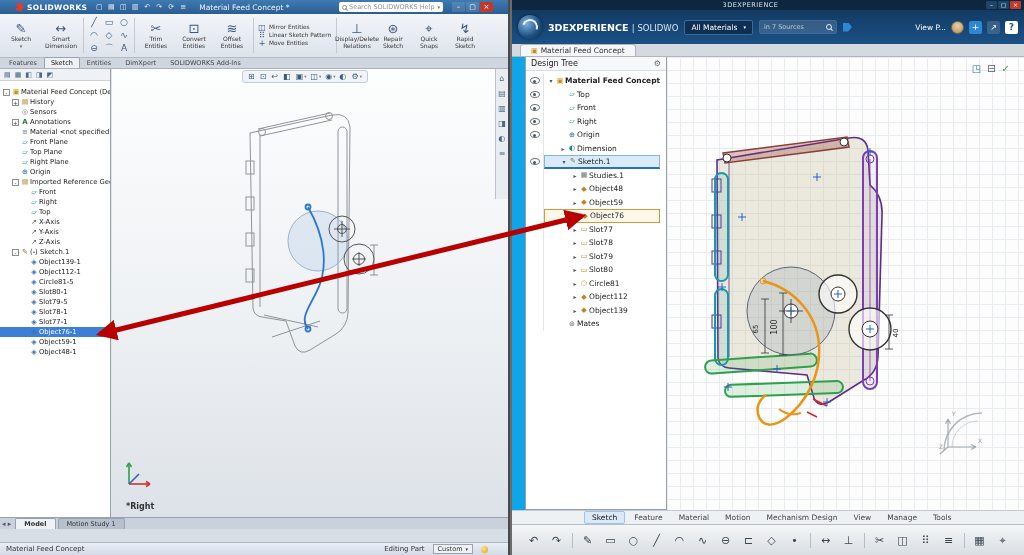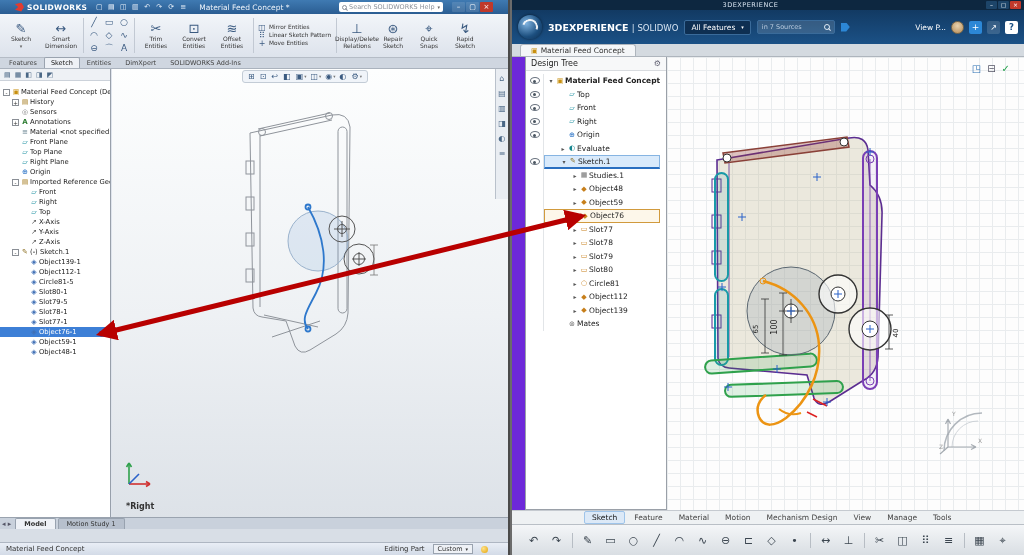--- a/index.html
+++ b/index.html
@@ -106,21 +106,21 @@
   .dx-right{margin-left:auto;display:flex;align-items:center;gap:5px;font-size:7.5px}
   .avatar{width:13px;height:13px;border-radius:50%;background:radial-gradient(circle at 50% 35%,#e8d3b0,#b58a54);border:1px solid #7e6a4a}
   .tile{width:13px;height:13px;border-radius:2px;text-align:center;line-height:13px;font-size:9px}
   .tile.add{background:#2c87d6;color:#fff}
   .tile.share{background:rgba(255,255,255,.15);color:#fff;font-size:8px}
   .tile.help{background:#fff;color:#1b5186;font-weight:bold;font-size:8.5px}
   .dx-tabrow{height:13px;background:#d4dae0;border-bottom:1px solid #aeb5bd;display:flex;align-items:flex-end;padding:0 8px;font-size:7.5px;color:#333}
   .dx-tab{background:#f4f6f8;border:1px solid #aeb5bd;border-bottom:none;border-radius:3px 3px 0 0;padding:1px 10px;display:flex;gap:3px;align-items:center}
   .dx-tab .ti{color:#c89010;font-size:7px}
 
-  .dx-main{position:absolute;top:57px;left:0;right:0;bottom:45px;background:#6d28d9}
+  .dx-main{position:absolute;top:57px;left:0;right:0;bottom:45px;background:#0ea5e9}
   .dx-panel{position:absolute;left:13px;top:0;bottom:0;width:142px;background:#fff;border:1px solid #9aa0a8;border-top:none}
   .dx-panel-hd{height:14px;display:flex;align-items:center;font-size:8px;color:#222;padding:0 5px;border-bottom:1px solid #d8dbdf;background:#f7f8f9}
   .dx-panel-hd .gear{margin-left:auto;color:#667;font-size:8px}
   .dx-tree{padding-top:3px}
   .dx-row{display:flex;align-items:center;height:13.5px;font-size:7.5px;color:#222;white-space:nowrap}
   .dx-row .eye-cell{width:18px;flex:none;display:flex;justify-content:center;border-right:1px solid #e2e5e8;align-self:stretch;align-items:center}
   .eye{width:10px;height:7px;border:1px solid #6b7480;border-radius:50%;position:relative;background:#fff}
   .eye::after{content:"";position:absolute;width:3px;height:3px;border-radius:50%;background:#4a5560;left:2.5px;top:1.5px}
   .dx-row .lbl-wrap{display:flex;align-items:center;padding-left:calc(3px + var(--lvl,0)*12px);flex:1;height:100%}
   .dx-exp{width:8px;font-size:6px;color:#555;text-align:center;flex:none}
@@ -590,21 +590,21 @@
         </div>
     </div>
 
     <div class="dx-header">
       <span class="compass"></span>
       <span class="brand">
         <span>3DEXPERIENCE</span>
         <span class="sfx">| SOLIDWO</span>
       </span>
       <span class="fav">
-        <span>All Features</span>
+        <span>All Materials</span>
         <span class="c">▾</span>
       </span>
       <span class="dx-search">
         <span style="flex:1;overflow:hidden;white-space:nowrap">in 7 Sources</span>
         <span class="wmag"></span>
       </span>
       <span class="tag-ic"></span>
       <div class="dx-right">
         <span>View P...</span>
         <span class="avatar"></span>
@@ -685,21 +685,21 @@
               </span>
             </div>
 
             <div class="dx-row" style="--lvl: 1;">
               <span class="eye-cell">
                 <span class="eye" style="visibility: hidden;"></span>
               </span>
               <span class="lbl-wrap">
                 <span class="dx-exp">▸</span>
                 <span data-icon="" class="ic-materials"></span>
-                <span class="lbl">Evaluate</span>
+                <span class="lbl">Dimension</span>
               </span>
             </div>
 
             <div class="dx-row selected" style="--lvl: 1;">
               <span class="eye-cell">
                 <span class="eye"></span>
               </span>
               <span class="lbl-wrap">
                 <span class="dx-exp">▾</span>
                 <span data-icon="" class="ic-sketch"></span>

